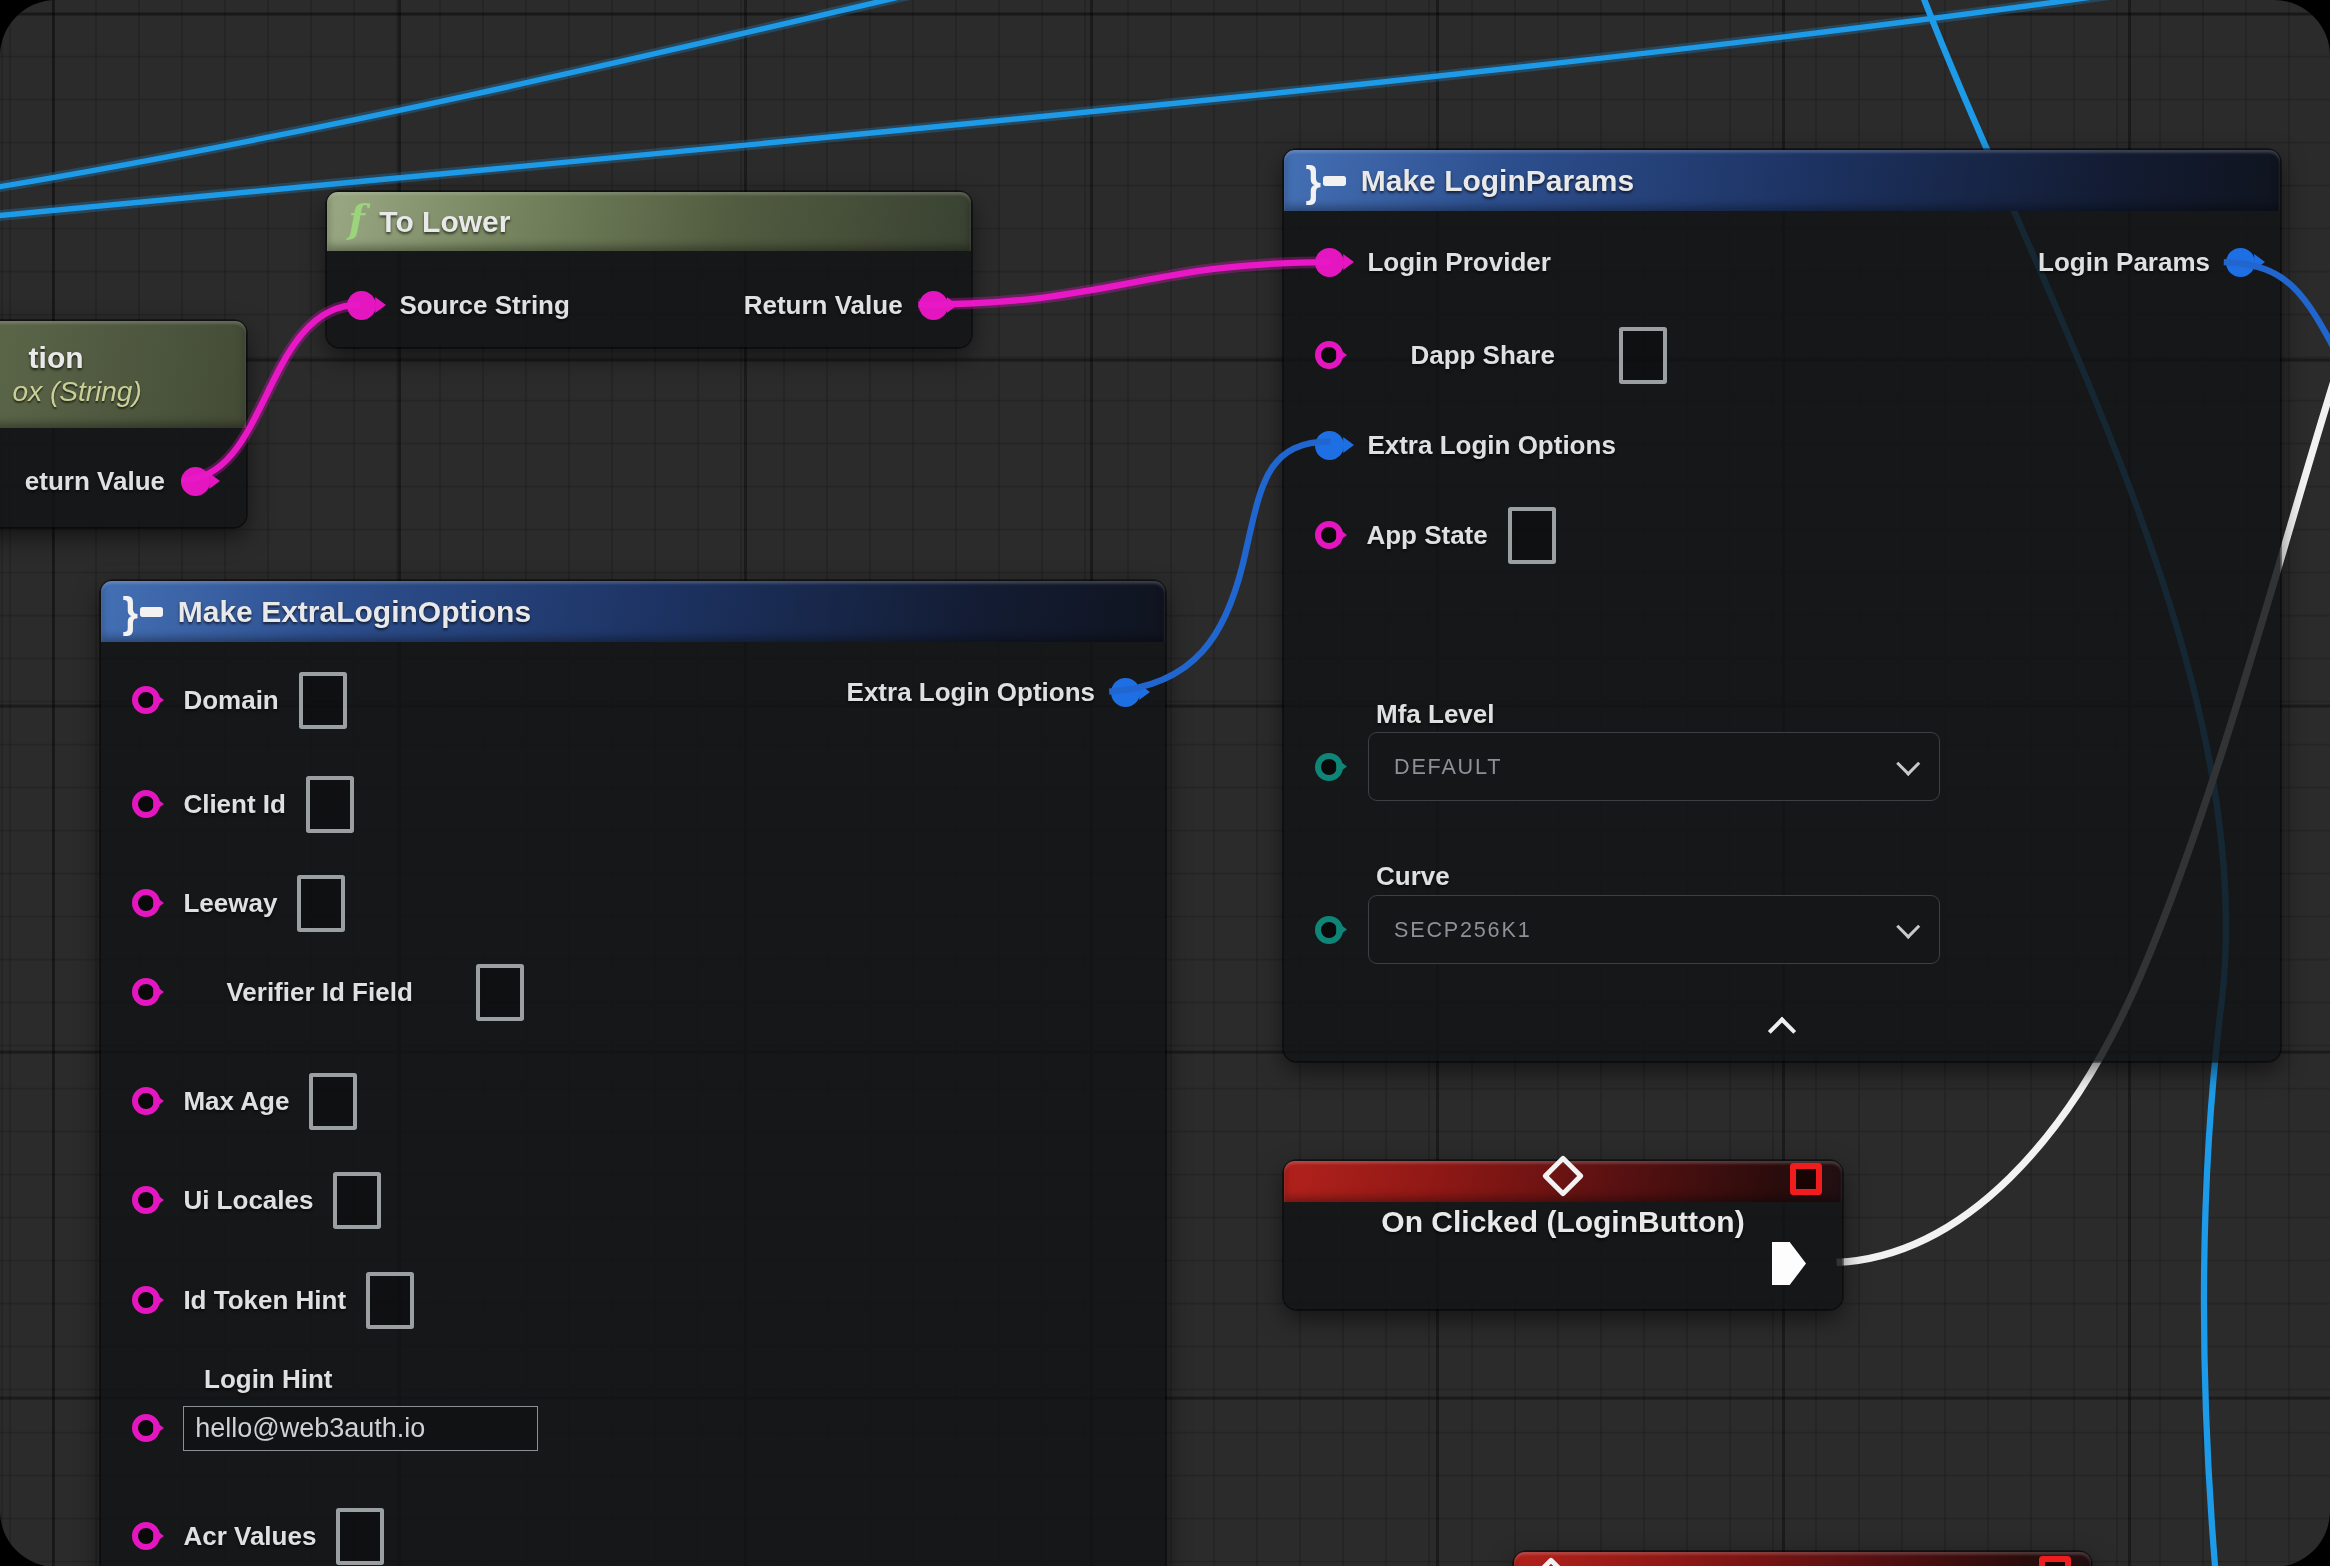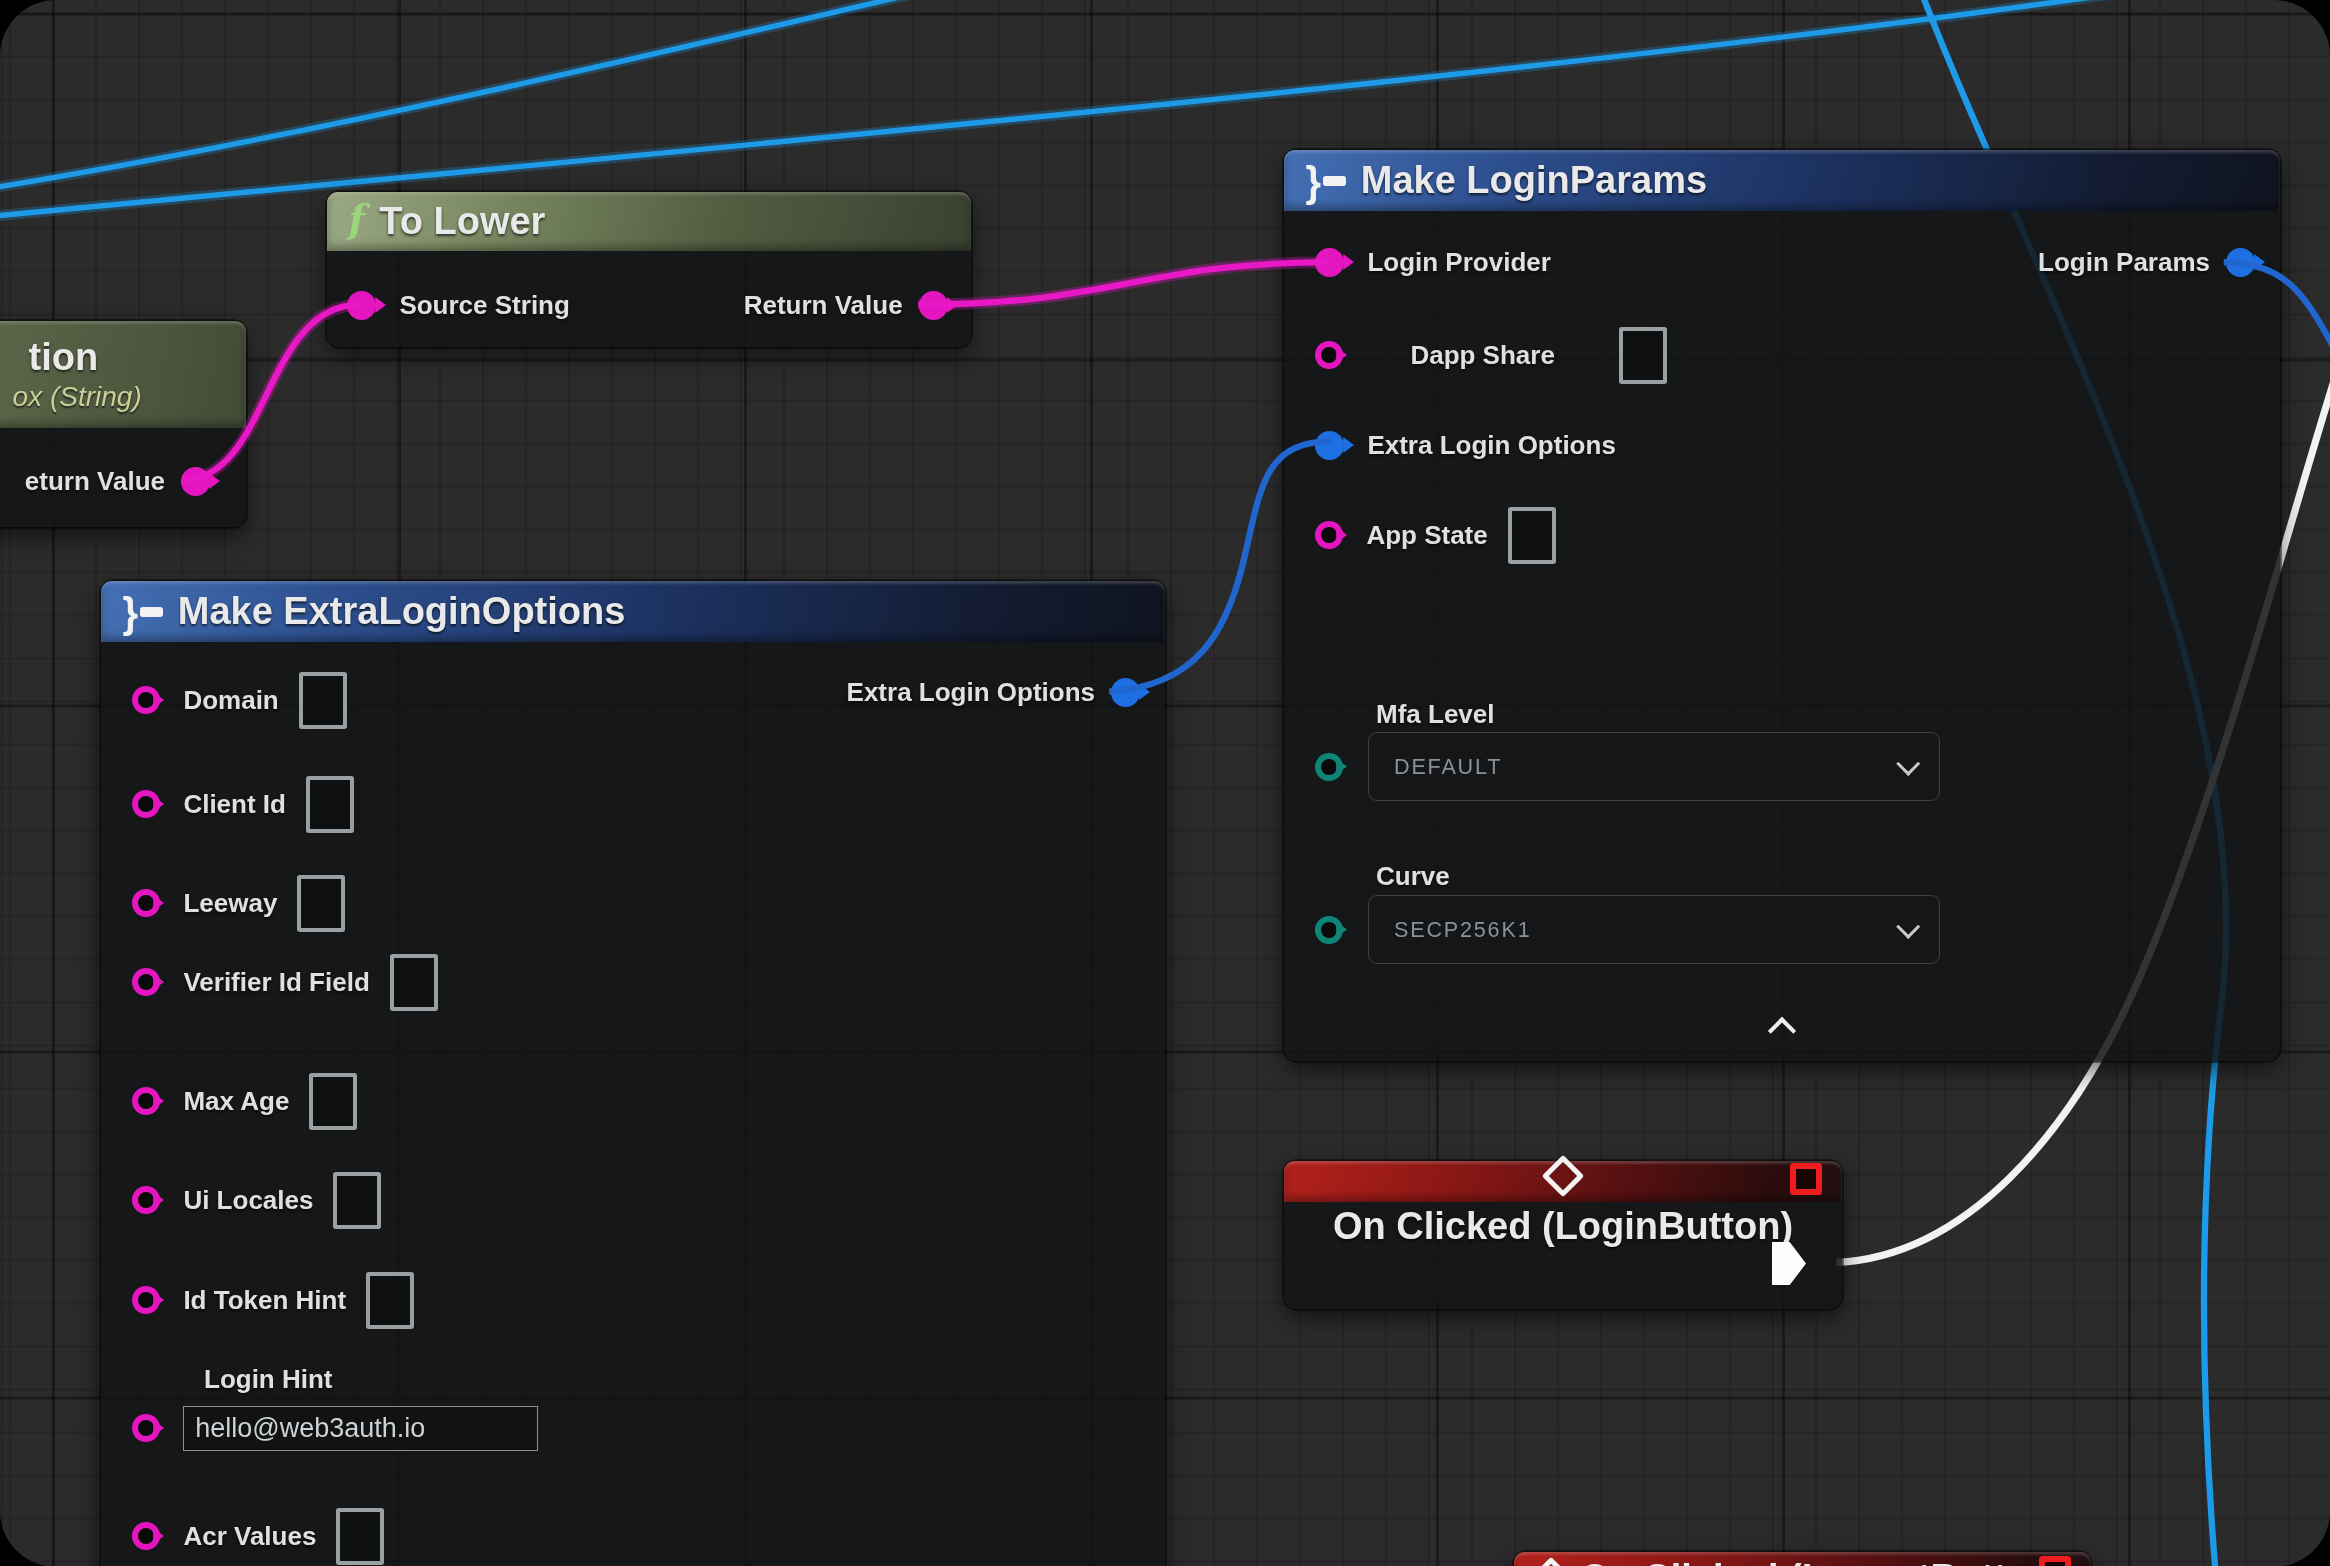--- a/index.html
+++ b/index.html
@@ -19,21 +19,21 @@
 
   .node{position:absolute;z-index:2;background:rgba(19,20,21,0.86);border-radius:12.6px;
     box-shadow:0 9px 25px rgba(0,0,0,0.55), 0 0 0 1.8px rgba(0,0,0,0.55);}
   .node-header{position:absolute;left:0;top:0;right:0;display:flex;align-items:center;
     border-radius:10.8px 10.8px 0 0;padding:0 21.6px;gap:14.4px;
     box-shadow:inset 0 2.7px 2.7px rgba(255,255,255,0.18), inset 0 -4.5px 9px rgba(0,0,0,0.35);}
   .hdr-green{background:linear-gradient(100deg,#9aa883 0%,#76855f 28%,#525c40 62%,#394131 100%);}
   .hdr-green-dark{background:linear-gradient(100deg,#7e8c68 0%,#5d684a 45%,#434b36 100%);}
   .hdr-blue{background:linear-gradient(100deg,#4470b5 0%,#2d4f8e 22%,#1d3363 52%,#131c33 82%,#10141f 100%);}
   .hdr-red{background:linear-gradient(100deg,#b3211c 0%,#8e1815 28%,#551011 62%,#2a0c0c 88%,#221014 100%);}
-  .node-title{font-size:38px;font-weight:700;color:#e9e9ea;text-shadow:0 1.8px 2.7px rgba(0,0,0,0.65);white-space:nowrap;}
+  .node-title{font-size:30px;font-weight:700;color:#e9e9ea;text-shadow:0 1.8px 2.7px rgba(0,0,0,0.65);white-space:nowrap;}
   .node-subtitle{font-size:28px;font-style:italic;color:#c9cf96;text-shadow:0 1.8px 1.8px rgba(0,0,0,0.6);white-space:nowrap;}
 
   .fn-icon{font-family:"DejaVu Serif",serif;font-style:italic;font-weight:700;font-size:38px;color:#9bd47c;
     line-height:1;transform:translateY(-2.7px);}
   .struct-icon{display:flex;align-items:center;}
   .struct-icon .brace{font-size:40px;font-weight:700;color:#f2f2f2;line-height:1;transform:scaleY(1.05);}
   .struct-icon .dash{width:23.4px;height:10px;background:#f2f2f2;border-radius:2.7px;margin-left:1.8px;}
   .event-icon{width:20px;height:20px;border:5.4px solid #f2f2f2;transform:rotate(45deg);border-radius:2.7px;flex:none;}
 
   .row{position:absolute;left:0;right:0;height:58px;display:flex;align-items:center;padding-left:31px;}
@@ -131,21 +131,21 @@
       <div class="row" style="top:194px;">
         <span class="pin hollow pink"></span>
         <span class="pin-label">Client Id</span>
         <span class="cb"></span>
       </div>
       <div class="row" style="top:293px;">
         <span class="pin hollow pink"></span>
         <span class="pin-label">Leeway</span>
         <span class="cb"></span>
       </div>
-      <div class="row" style="top:372px;">
+      <div class="row" style="top:382px;gap:43px;">
         <span class="pin hollow pink"></span>
         <span class="pin-label">Verifier Id Field</span>
         <span class="cb"></span>
       </div>
       <div class="row" style="top:590px;">
         <span class="pin hollow pink"></span>
         <span class="pin-label">Ui Locales</span>
         <span class="cb"></span>
       </div>
       <div class="row" style="top:491px;">

